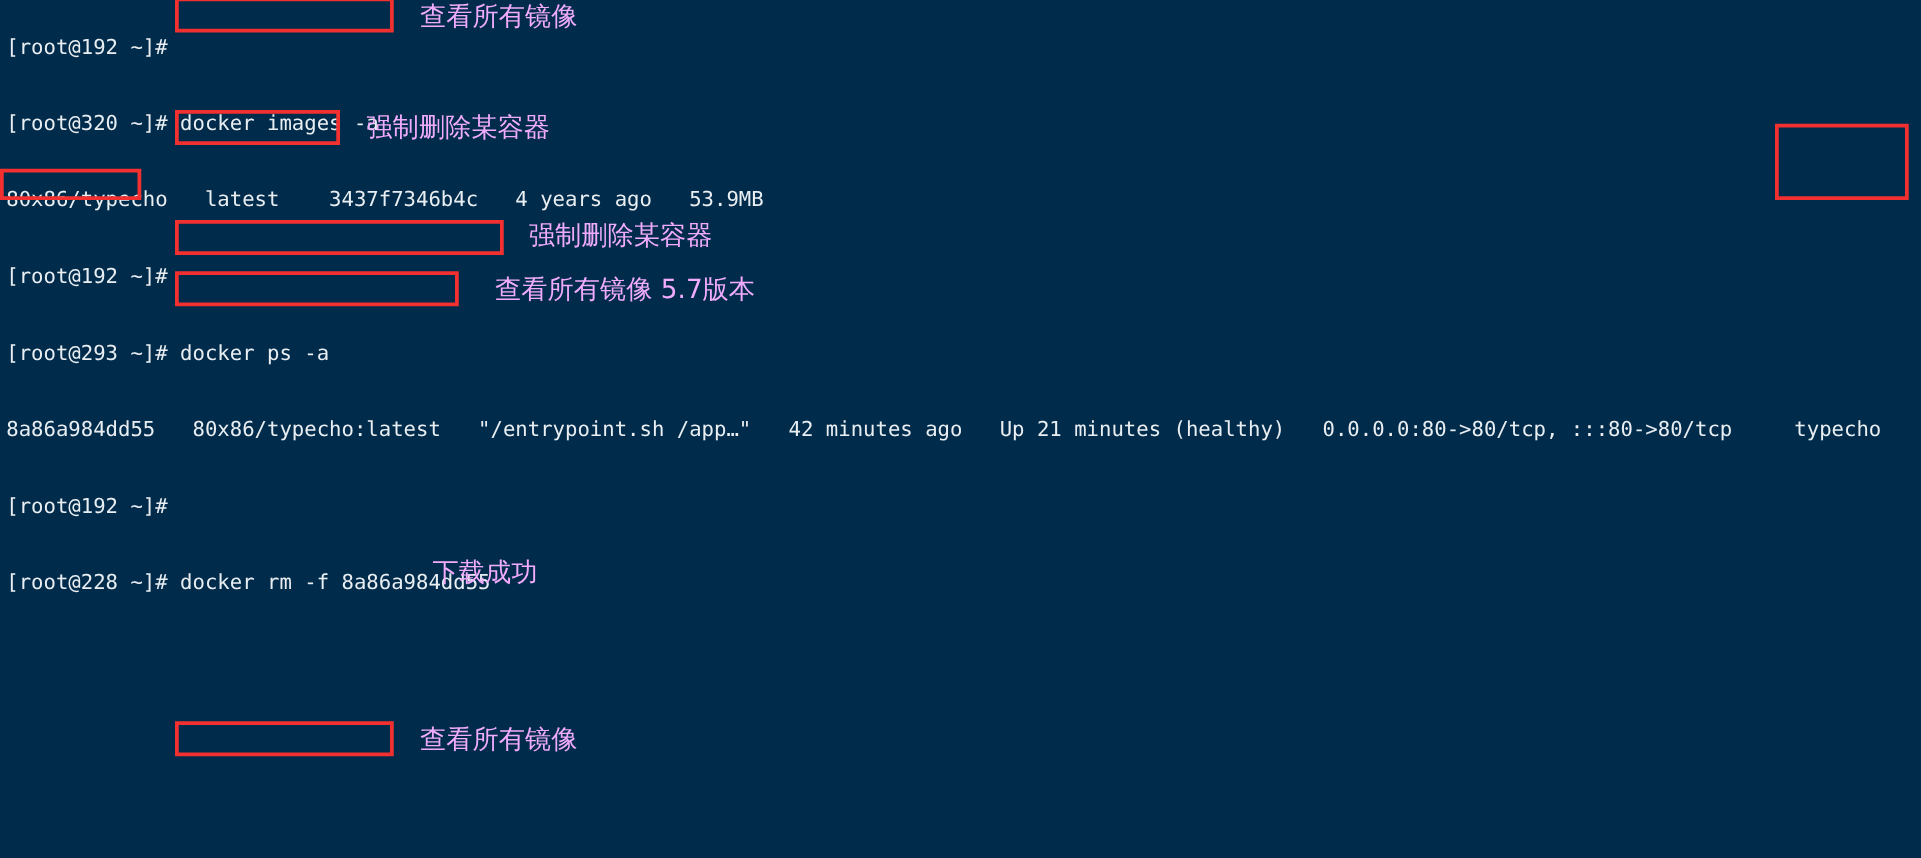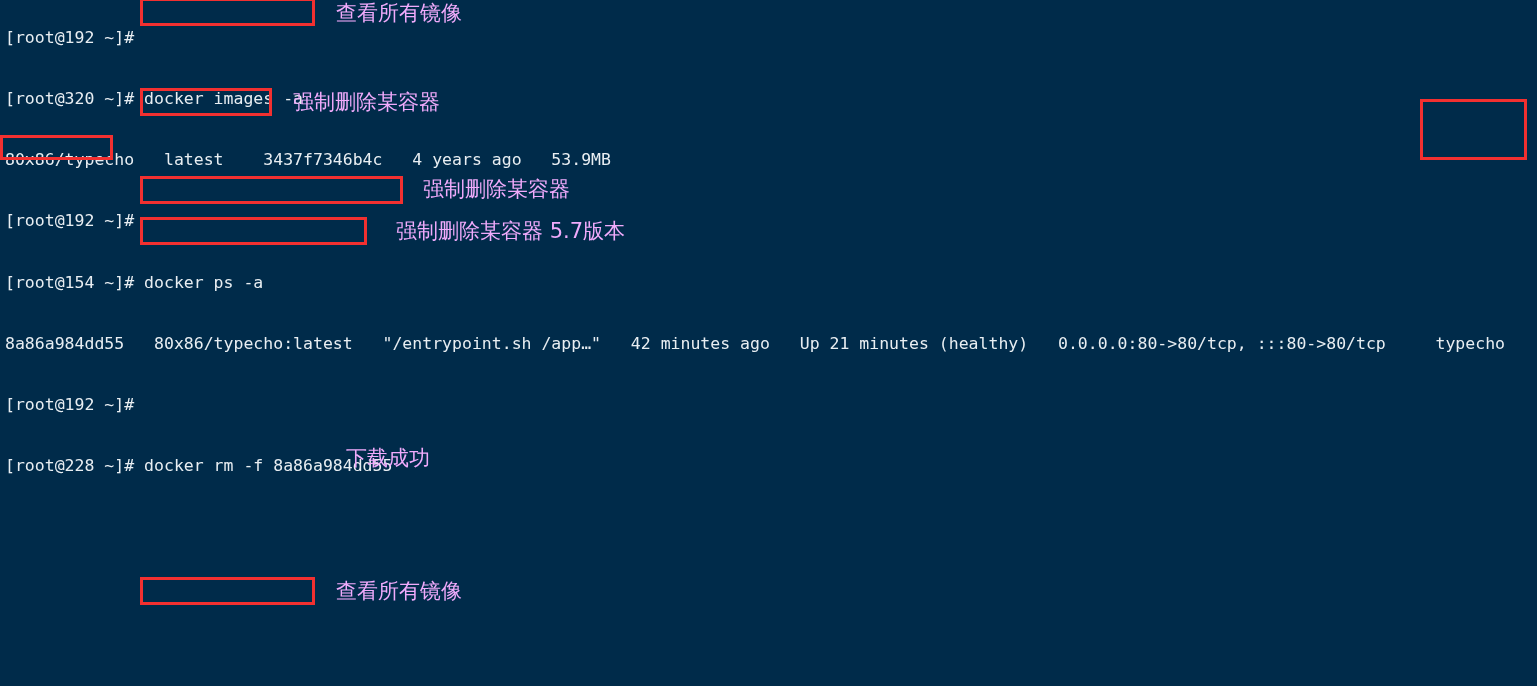--- a/index.html
+++ b/index.html
@@ -59,21 +59,21 @@
 </head>
 <body>
 
 <div id="terminal">
 
   <div id="lines">
     <div class="line">[root@192 ~]#</div>
     <div class="line">[root@320 ~]# docker images -a</div>
     <div class="line">80x86/typecho   latest    3437f7346b4c   4 years ago   53.9MB</div>
     <div class="line">[root@192 ~]#</div>
-    <div class="line">[root@154 ~]# docker ps -a</div>
+    <div class="line">[root@293 ~]# docker ps -a</div>
     <div class="line">8a86a984dd55   80x86/typecho:latest   "/entrypoint.sh /app…"   42 minutes ago   Up 21 minutes (healthy)   0.0.0.0:80-&gt;80/tcp, :::80-&gt;80/tcp     typecho</div>
     <div class="line">[root@192 ~]#</div>
     <div class="line">[root@228 ~]# docker rm -f 8a86a984dd55</div>
     
     
     
     
     
     
     
@@ -107,21 +107,21 @@
   <div class="hlbox" style="left:140px; top:217px; width:227px; height:28px;"></div>
 
   <div class="hlbox" style="left:140px; top:577px; width:175px; height:28px;"></div>
 
   <div class="note" style="left:336px; top:3px;">查看所有镜像</div>
 
   <div class="note" style="left:293px; top:92px;">强制删除某容器</div>
 
   <div class="note" style="left:423px; top:180px;font-family:Liberation Mono, monospace;">强制删除某容器</div>
 
-  <div class="note" style="left:396px; top:221px;">强制删除某容器 5.7版本</div>
+  <div class="note" style="left:396px; top:221px;">查看所有镜像 5.7版本</div>
 
   <div class="note" style="left:346px; top:448px;">下载成功</div>
 
   <div class="note" style="left:336px; top:581px;">查看所有镜像</div>
 
   <div id="bottom-edge"></div>
 
 </div>
 
 </body></html>

